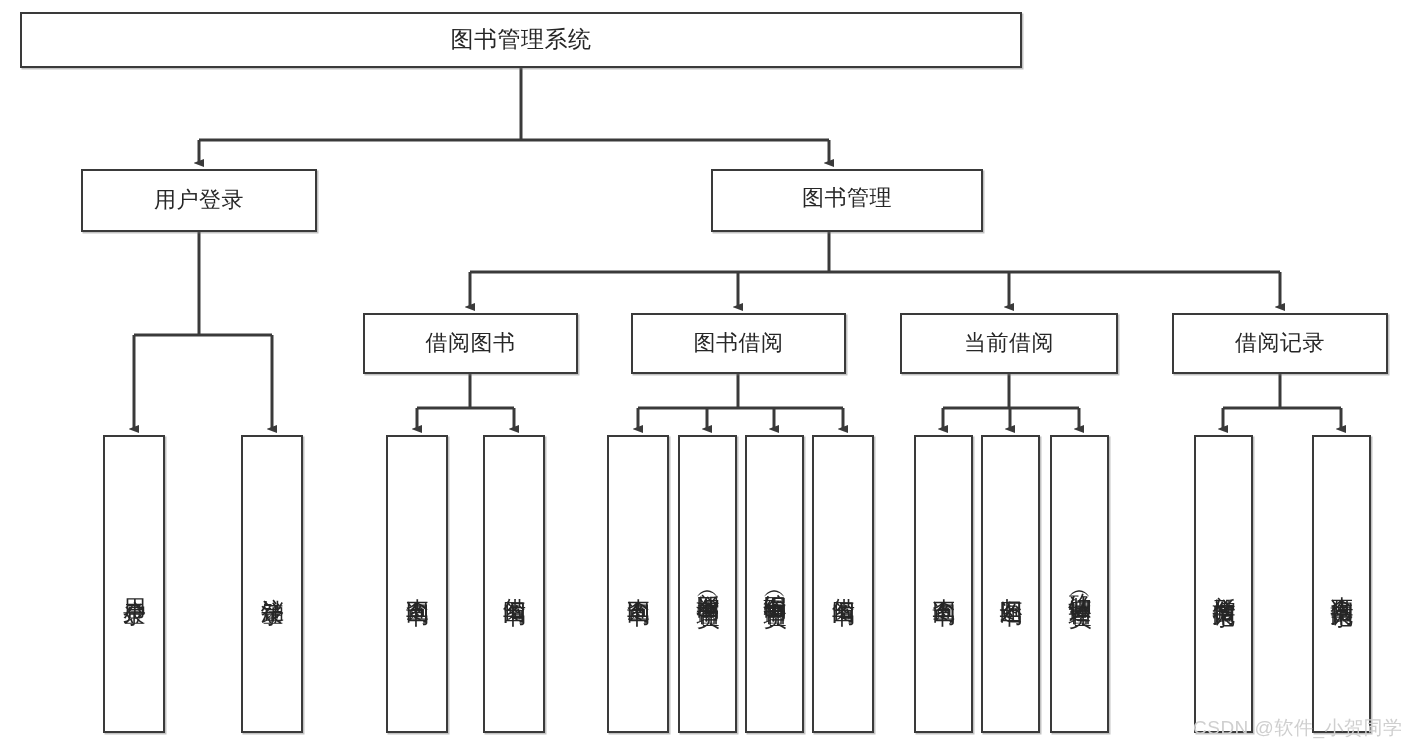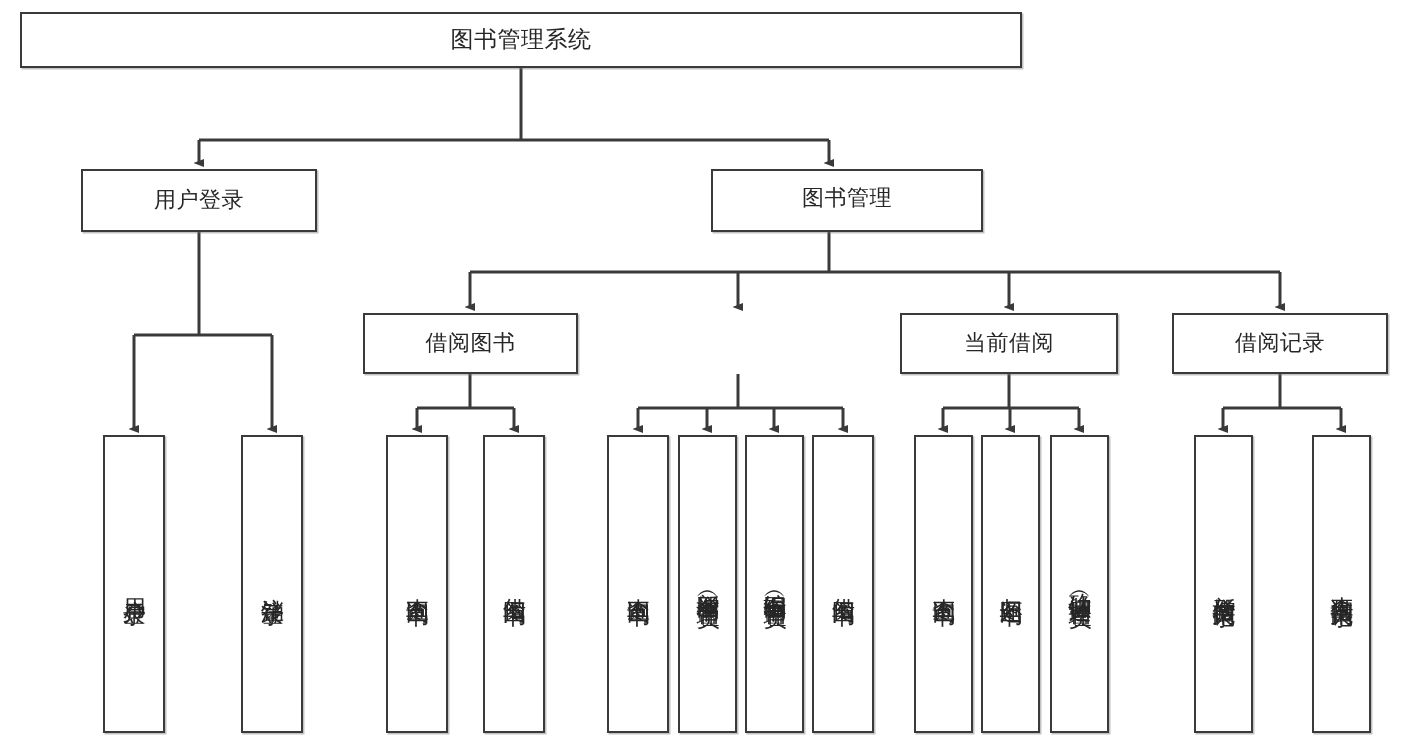--- a/index.html
+++ b/index.html
@@ -124,20 +124,23 @@
   <div class="node horizontal" style="left:81px; top:169px; width:236px; height:63px;">
     <span class="label">用户登录</span>
   </div>
   <div class="node horizontal" style="left:711px; top:169px; width:272px; height:63px;font-family:Liberation Mono, monospace;">
     <span class="label">图书管理</span>
   </div>
 
   <div class="node horizontal" style="left:363px; top:313px; width:215px; height:61px;">
     <span class="label">借阅图书</span>
   </div>
+  <div class="node horizontal" style="left:631px; top:313px; width:215px; height:61px;">
+    <span class="label">图书借阅</span>
+  </div>
   <div class="node horizontal" style="left:1172px; top:313px; width:216px; height:61px;">
     <span class="label">借阅记录</span>
   </div>
   <div class="node horizontal" style="left:900px; top:313px; width:218px; height:61px;">
     <span class="label">当前借阅</span>
   </div>
 
   <div class="node vertical" style="left:103px; top:435px; width:62px; height:298px;">
     <span class="label">用户登录</span>
   </div>
@@ -175,14 +178,15 @@
     <span class="label">确认归还（管理员）</span>
   </div>
 
   <div class="node vertical" style="left:1194px; top:435px; width:59px; height:298px;">
     <span class="label">新增借阅记录</span>
   </div>
   <div class="node vertical" style="left:1312px; top:435px; width:59px; height:298px;">
     <span class="label">查询借阅记录</span>
   </div>
 
+  <div class="watermark" style="left:1193px; top:715px;">CSDN @软件_小贺同学</div>
 
 </div>
 
 </body></html>

